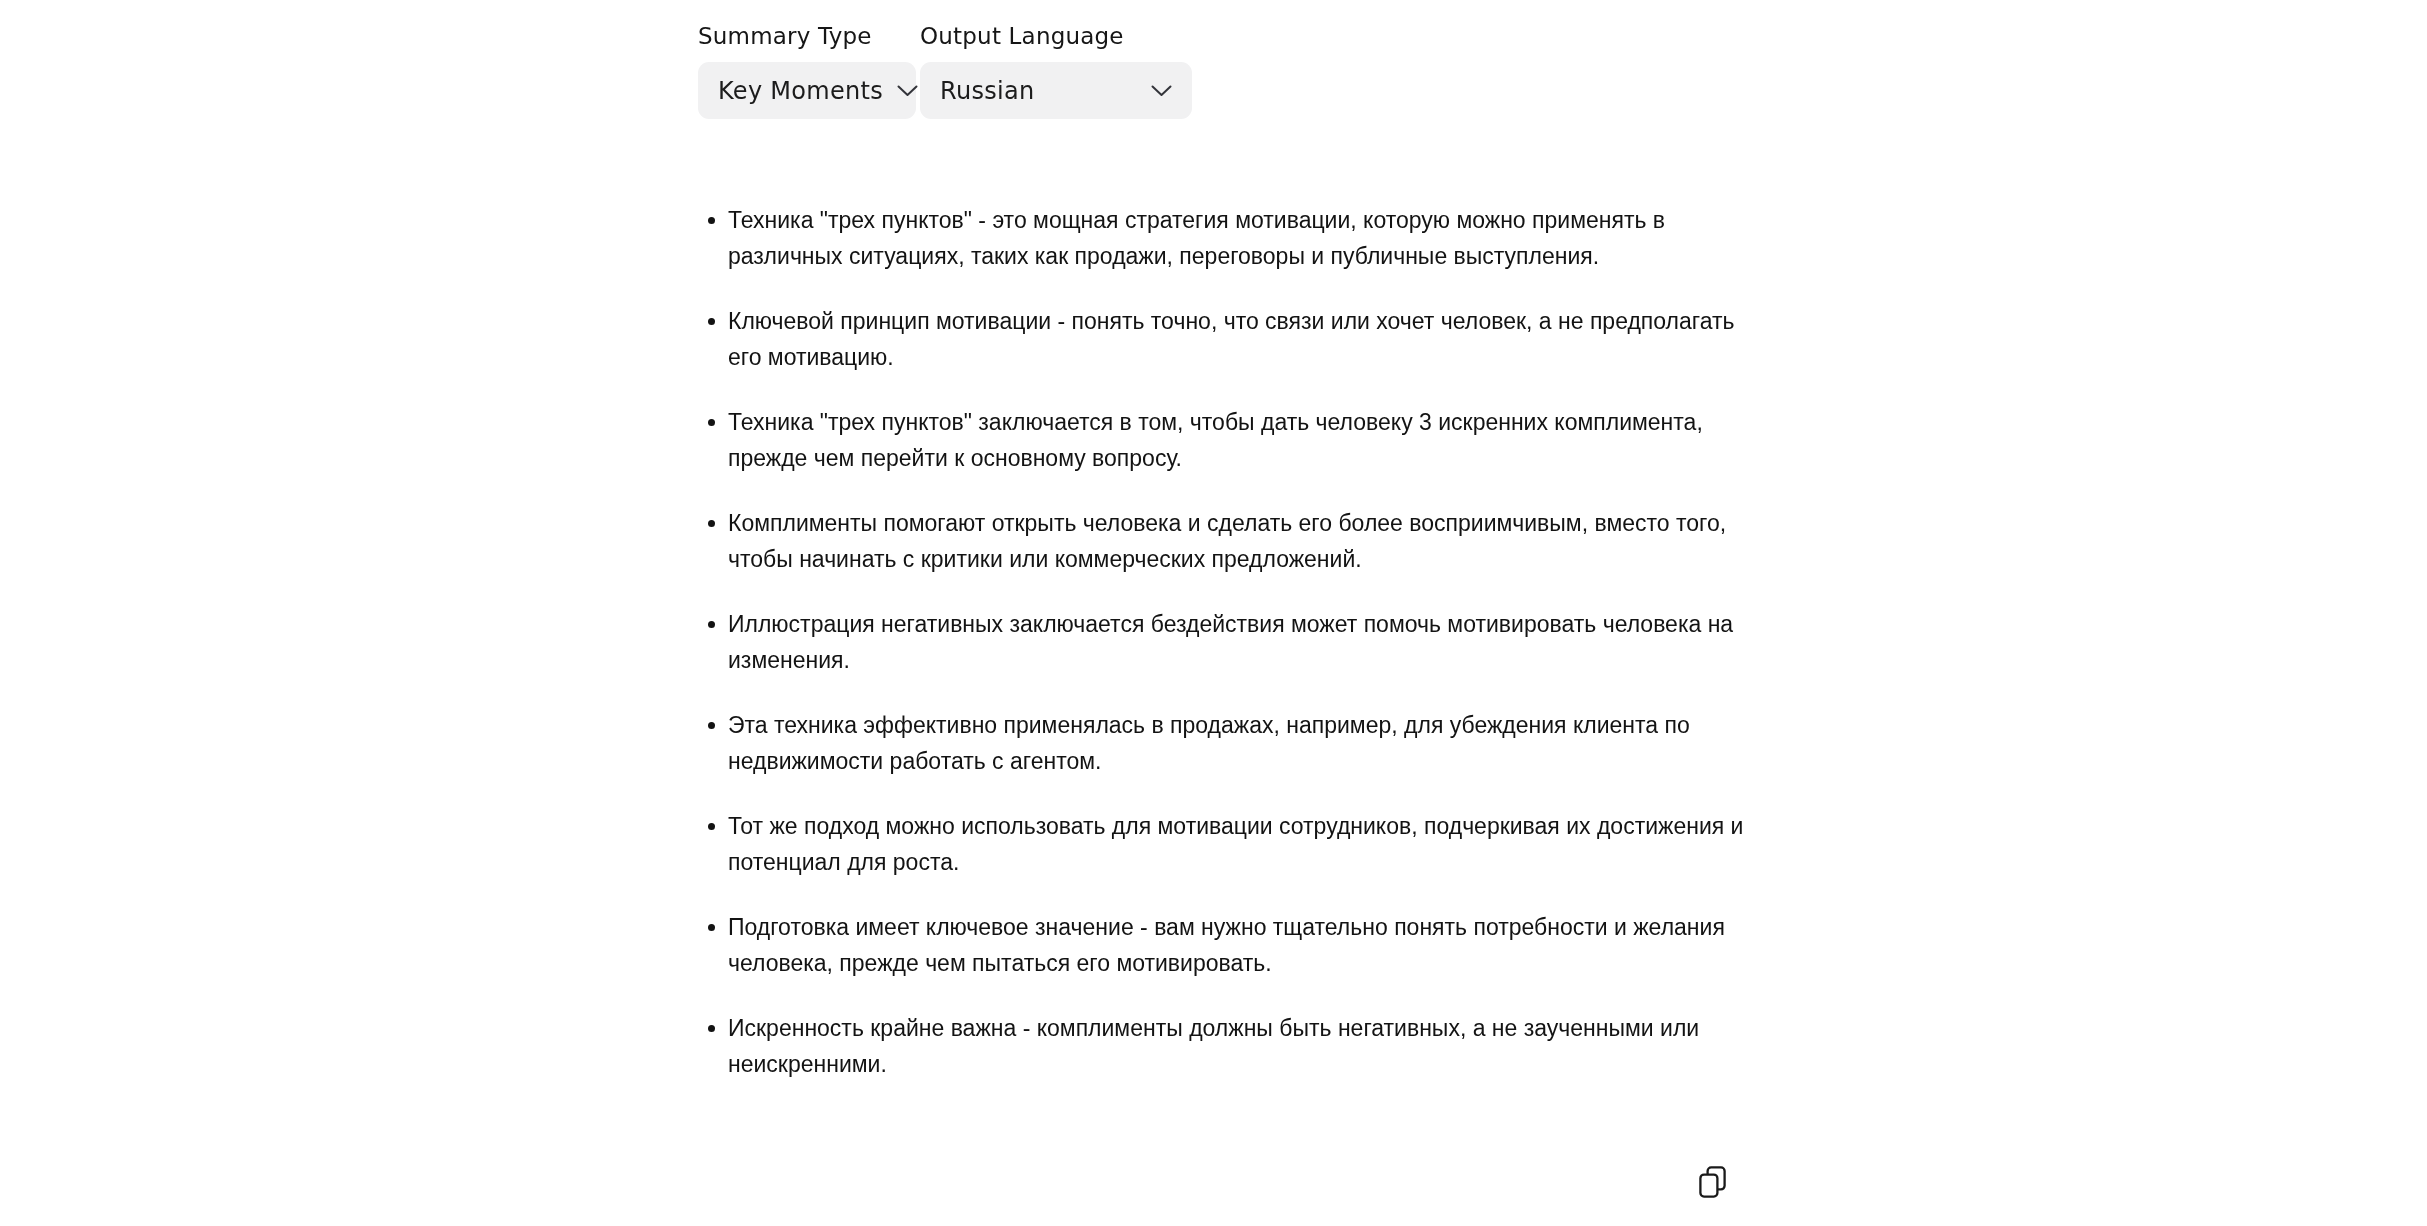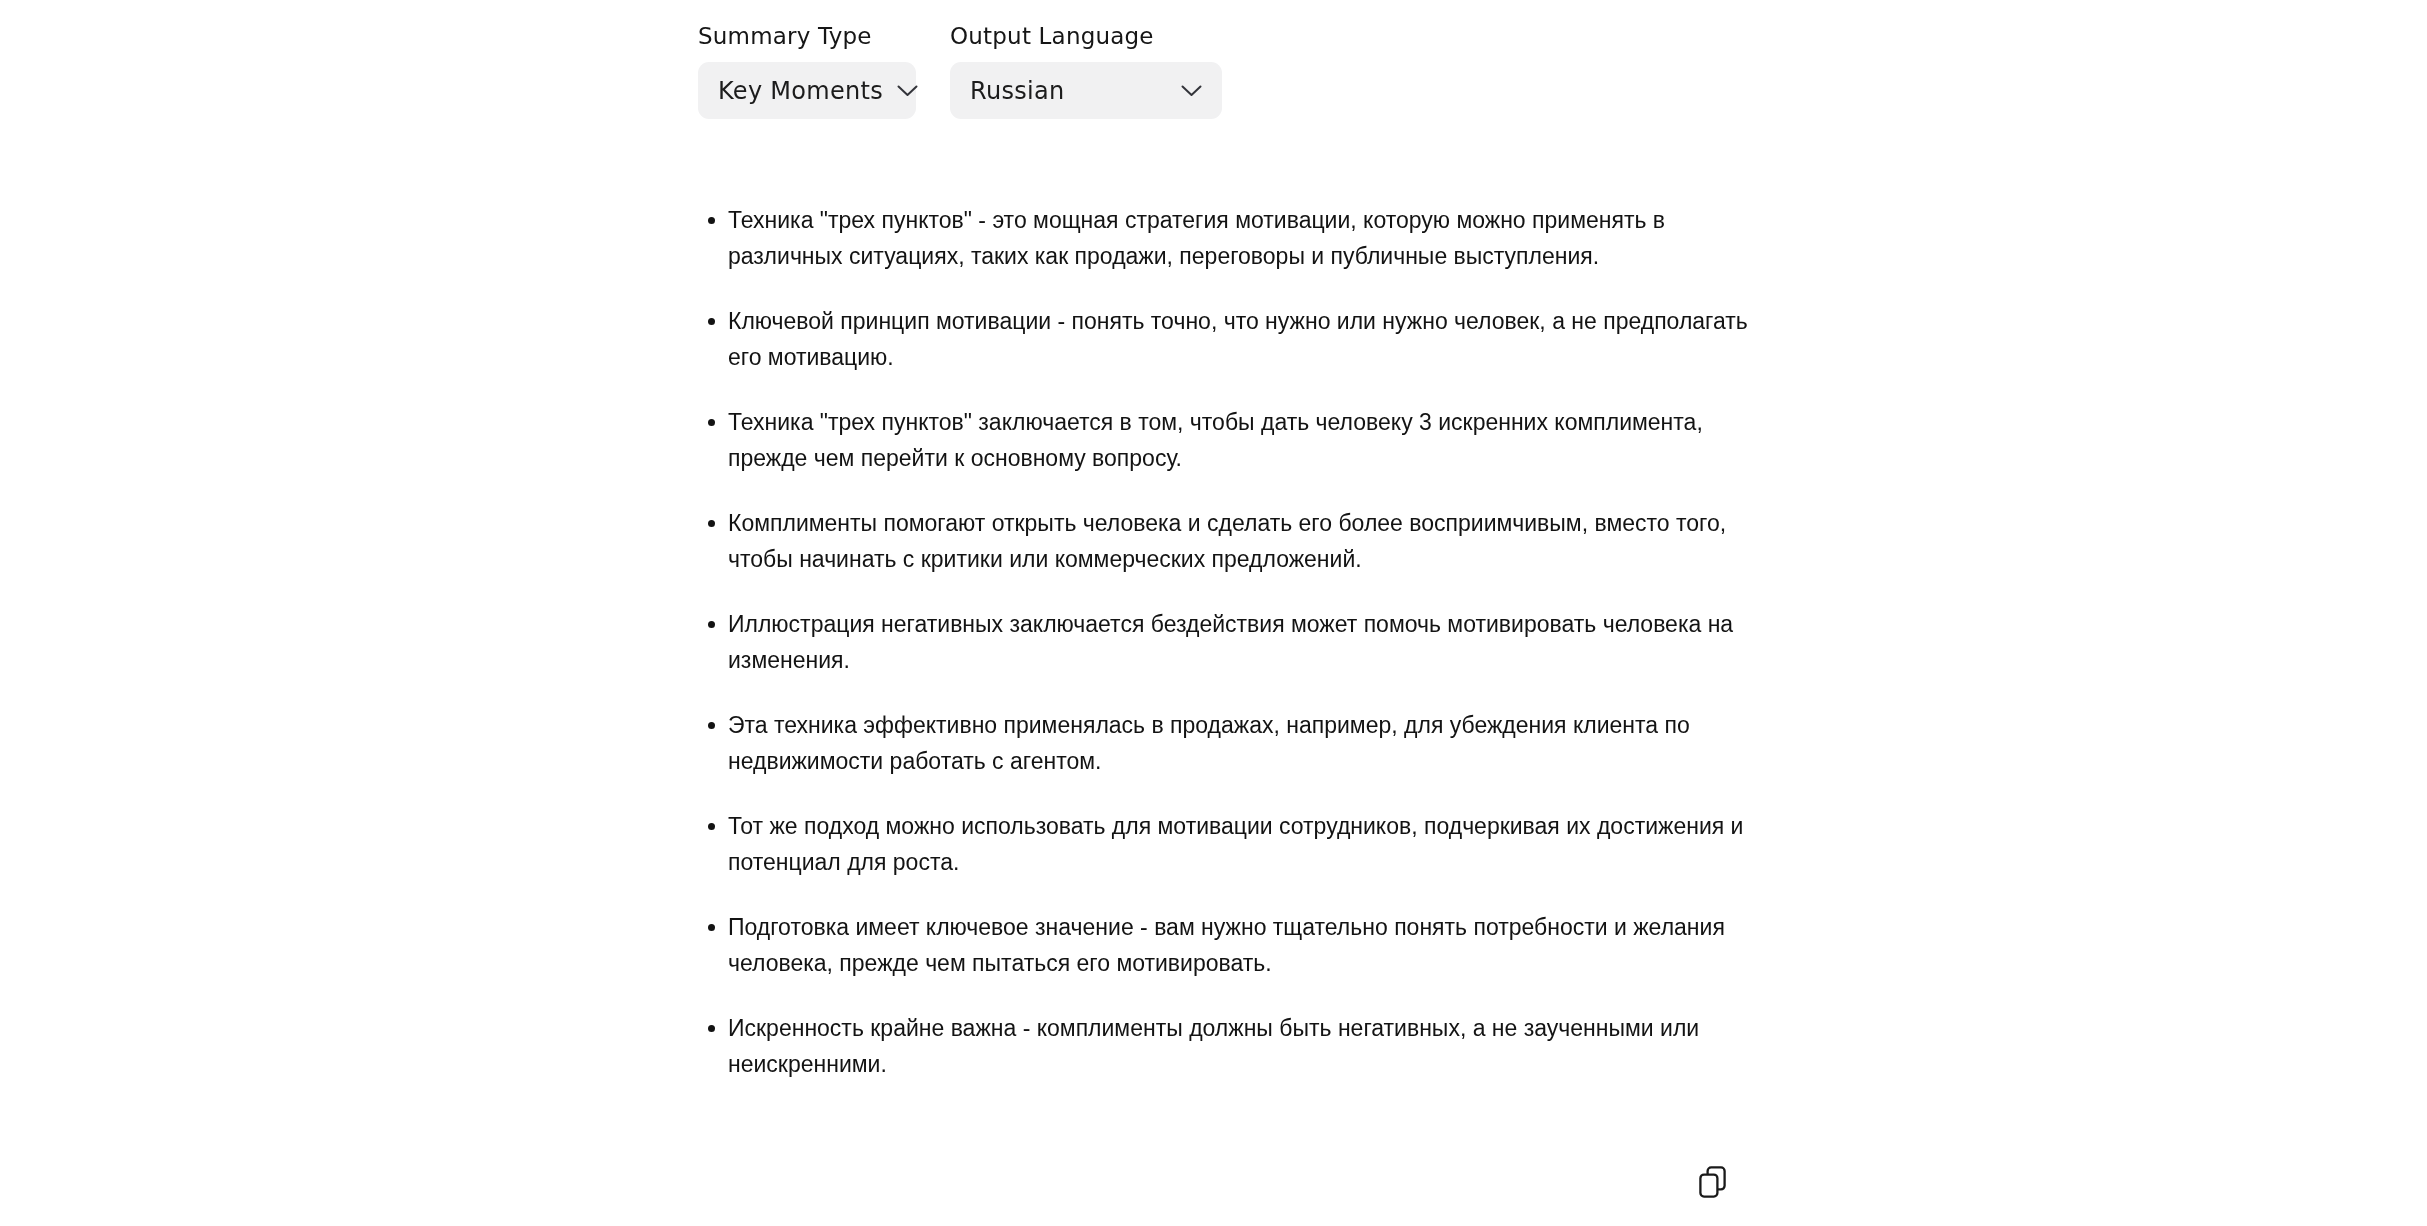--- a/index.html
+++ b/index.html
@@ -16,21 +16,21 @@
     background: #ffffff;
     overflow: hidden;
   }
 
   
   .controls {
     position: absolute;
     left: 698px;
     top: 22px;
     display: flex;
-    gap: 34px;
+    gap: 4px;
     font-family: "DejaVu Sans", sans-serif;
   }
   .control-group {
     display: flex;
     flex-direction: column;
   }
   .control-label {
     font-size: 23px;
     line-height: 28px;
     color: #161616;
@@ -133,21 +133,21 @@
           <path d="M1.5 1.5 L10.5 10 L19.5 1.5" fill="none" stroke="#33343a" stroke-width="2" stroke-linecap="round" stroke-linejoin="round"></path>
         </svg>
       </div>
     </div>
 
   </div>
 
   <div class="summary-list">
     <ul>
       <li>Техника "трех пунктов" - это мощная стратегия мотивации, которую можно применять в различных ситуациях, таких как продажи, переговоры и публичные выступления.</li>
-      <li>Ключевой принцип мотивации - понять точно, что нужно или нужно человек, а не предполагать его мотивацию.</li>
+      <li>Ключевой принцип мотивации - понять точно, что связи или хочет человек, а не предполагать его мотивацию.</li>
       <li>Техника "трех пунктов" заключается в том, чтобы дать человеку 3 искренних комплимента, прежде чем перейти к основному вопросу.</li>
       <li>Комплименты помогают открыть человека и сделать его более восприимчивым, вместо того, чтобы начинать с критики или коммерческих предложений.</li>
       <li>Иллюстрация негативных заключается бездействия может помочь мотивировать человека на изменения.</li>
       <li>Эта техника эффективно применялась в продажах, например, для убеждения клиента по недвижимости работать с агентом.</li>
       <li>Тот же подход можно использовать для мотивации сотрудников, подчеркивая их достижения и потенциал для роста.</li>
       <li>Подготовка имеет ключевое значение - вам нужно тщательно понять потребности и желания человека, прежде чем пытаться его мотивировать.</li>
       <li>Искренность крайне важна - комплименты должны быть негативных, а не заученными или неискренними.</li>
     </ul>
   </div>
 

